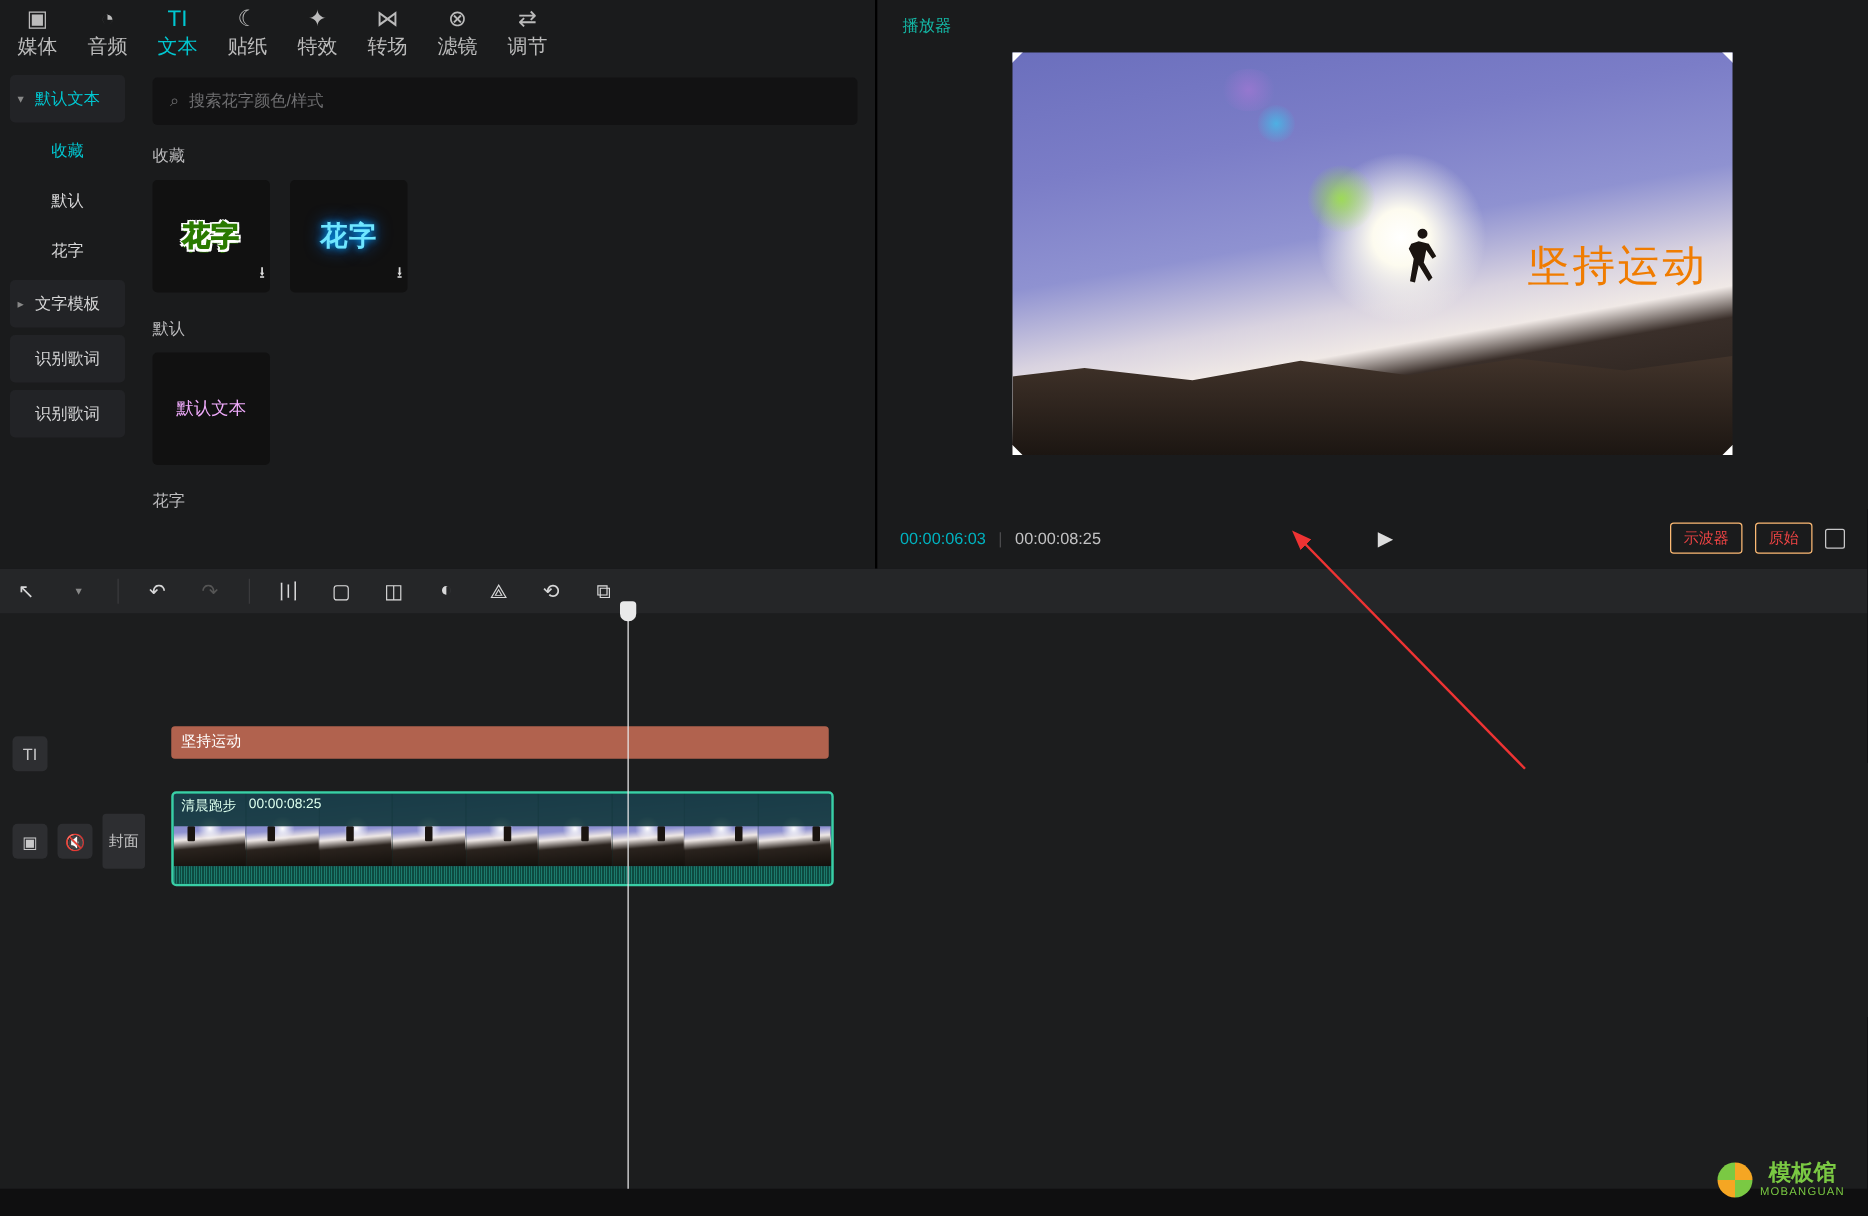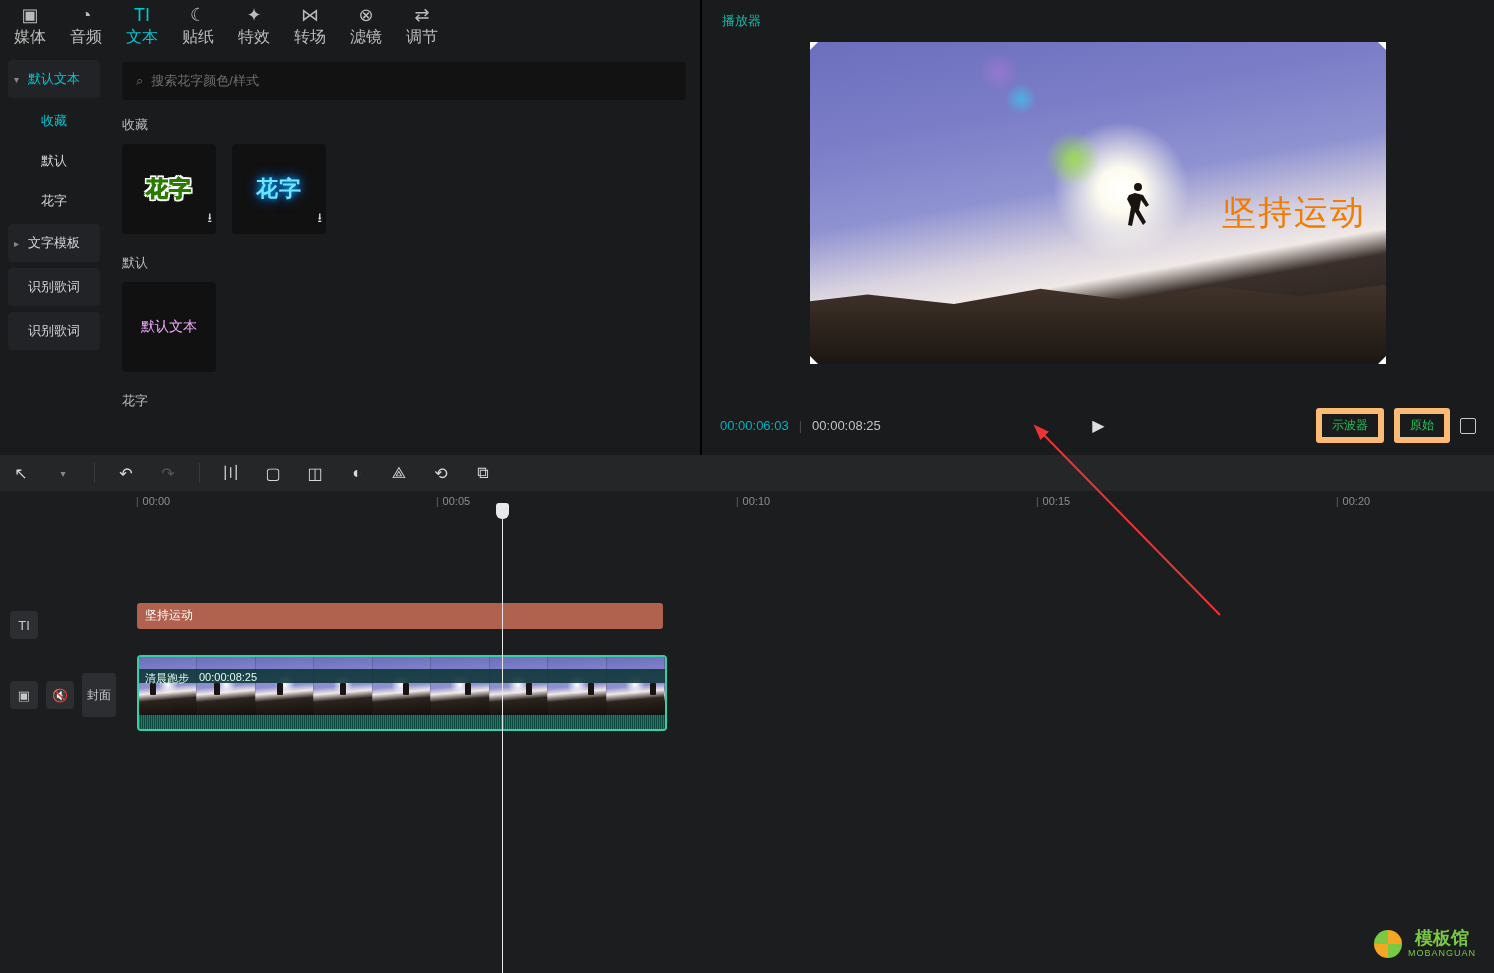--- a/index.html
+++ b/index.html
@@ -43,40 +43,40 @@
 .frame-handle.tl { top: -1px; left: -1px; border-top: 10px solid #fff; border-right: 10px solid transparent; }
 .frame-handle.tr { top: -1px; right: -1px; border-top: 10px solid #fff; border-left: 10px solid transparent; }
 .frame-handle.bl { bottom: -1px; left: -1px; border-bottom: 10px solid #fff; border-right: 10px solid transparent; }
 .frame-handle.br { bottom: -1px; right: -1px; border-bottom: 10px solid #fff; border-left: 10px solid transparent; }
 .player-controls { display: flex; align-items: center; padding: 10px 2px 2px; gap: 10px; }
 .time-current { color: #00b2bf; font-size: 13px; }
 .time-sep { color: #4a4a4c; }
 .time-total { color: #c2c2c3; font-size: 13px; }
 .pc-spacer { flex: 1; }
 .play-btn { color: #ddd; font-size: 16px; cursor: pointer; position: relative; }
-.btn-box { border: 6px solid #fdba74; border-radius: 3px; padding: 3px 10px; font-size: 12px; color: #22c55e; cursor: pointer; }
+.btn-box { border: 1px solid #fdba74; border-radius: 3px; padding: 3px 10px; font-size: 12px; color: #ef4444; cursor: pointer; }
 .fs-icon { width: 16px; height: 16px; border: 1.5px solid #c8c8c9; border-radius: 2px; position: relative; cursor: pointer; }
 .timeline-area { position: relative; }
 .tool-row { height: 36px; background: #252628; display: flex; align-items: center; padding: 0 10px; gap: 20px; }
 .tool-btn { color: #d8d8d9; font-size: 16px; cursor: pointer; width: 22px; text-align: center; }
 .tool-btn.dim { color: #555; }
 .tool-sep { width: 1px; height: 20px; background: #3a3a3c; }
 .ruler { height: 22px; background: #1c1d1e; position: relative; color: #8d8d8f; font-size: 11px; }
 .ruler-tick { position: absolute; top: 4px; display: flex; align-items: center; gap: 4px; }
 .ruler-tick::before { content: "|"; color: #666; font-size: 10px; }
 .timeline-body { height: 460px; background: #1c1d1e; position: relative; padding-top: 90px; }
 .playhead { position: absolute; top: 0; bottom: 0; width: 1px; background: #e8e8e9; z-index: 5; }
 .playhead-knob { position: absolute; top: -10px; left: -6px; width: 13px; height: 16px; background: #e9e9ea; border-radius: 3px 3px 6px 6px; }
 .track-row { display: flex; align-items: center; height: 44px; margin-bottom: 8px; }
 .track-head { width: 134px; display: flex; align-items: center; gap: 8px; padding-left: 10px; }
 .head-btn { width: 28px; height: 28px; background: #2d2e31; border-radius: 4px; display: flex; align-items: center; justify-content: center; color: #c8c8c9; font-size: 13px; cursor: pointer; }
 .head-cover { width: 34px; height: 44px; background: #2d2e31; border-radius: 3px; display: flex; align-items: center; justify-content: center; color: #c8c8c9; font-size: 12px; cursor: pointer; }
 .text-clip { position: absolute; height: 26px; background: #b1624e; border-radius: 3px; color: #fff; font-size: 12px; padding: 4px 8px; top: 0; }
 .video-clip { position: absolute; height: 76px; border: 2px solid #39cfa6; border-radius: 4px; top: 0; background: #0a3a3a; overflow: hidden; }
-.clip-header { position: absolute; top: 0; left: 0; right: 0; height: 14px; background: rgba(10,50,50,.85); color: #dfe; font-size: 11px; padding: 2px 6px; display: flex; gap: 10px; z-index: 2; margin-top: 12px; }
+.clip-header { position: absolute; top: 0; left: 0; right: 0; height: 26px; background: rgba(10,50,50,.85); color: #dfe; font-size: 11px; padding: 2px 6px; display: flex; gap: 10px; z-index: 2; }
 .clip-frames { position: absolute; top: 0; left: 0; right: 0; bottom: 14px; display: flex; }
 .mini-frame { flex: 1; background: linear-gradient(175deg,#6b6fbd 0%,#8f92d1 50%,#f0e9e6 60%,#2a231e 72%,#14100c 100%); position: relative; border-right: 1px solid rgba(0,0,0,.15); }
 .mini-sun { position: absolute; left: 50%; top: 48%; width: 20px; height: 20px; border-radius: 50%; background: radial-gradient(circle,#fff,rgba(255,255,255,0) 70%); transform: translate(-50%,-50%); }
 .mini-runner { position: absolute; top: 44%; width: 6px; height: 12px; background: #1a1410; border-radius: 1px; }
 .clip-wave { position: absolute; left: 0; right: 0; bottom: 0; height: 14px; background: repeating-linear-gradient(90deg,#1c7a6c 0,#1c7a6c 1px,#0d4a40 1px,#0d4a40 2px); }
 .track-lane { position: relative; flex: 1; height: 100%; }
 .video-row { height: 80px; }
 .arrow-annot { position: absolute; pointer-events: none; z-index: 20; }
 .watermark { position: absolute; right: 18px; bottom: 14px; display: flex; align-items: center; gap: 6px; }
 .wm-icon { width: 28px; height: 28px; border-radius: 50%; background: conic-gradient(#f5a623 0 25%,#7ac943 25% 50%,#f5a623 50% 75%,#7ac943 75% 100%); }
@@ -204,37 +204,20 @@
     <span class="tool-btn dim">↷</span>
     <span class="tool-sep"></span>
     <span class="tool-btn">〣</span>
     <span class="tool-btn">▢</span>
     <span class="tool-btn">◫</span>
     <span class="tool-btn">◐</span>
     <span class="tool-btn">⟁</span>
     <span class="tool-btn">⟲</span>
     <span class="tool-btn">⧉</span>
   </div>
-  <div class="ruler">
-    <div class="ruler-tick" style="left:136px">
-        <span>00:00</span>
-      </div>
-    <div class="ruler-tick" style="left:436px">
-        <span>00:05</span>
-      </div>
-    <div class="ruler-tick" style="left:736px">
-        <span>00:10</span>
-      </div>
-    <div class="ruler-tick" style="left:1036px">
-        <span>00:15</span>
-      </div>
-    <div class="ruler-tick" style="left:1336px">
-        <span>00:20</span>
-      </div>
-  </div>
   <div class="timeline-body">
     <div class="playhead" style="left:502px;">
       <div class="playhead-knob"></div>
     </div>
 
     <div class="track-row">
       <div class="track-head">
         <div class="head-btn">TI</div>
       </div>
       <div class="track-lane">

